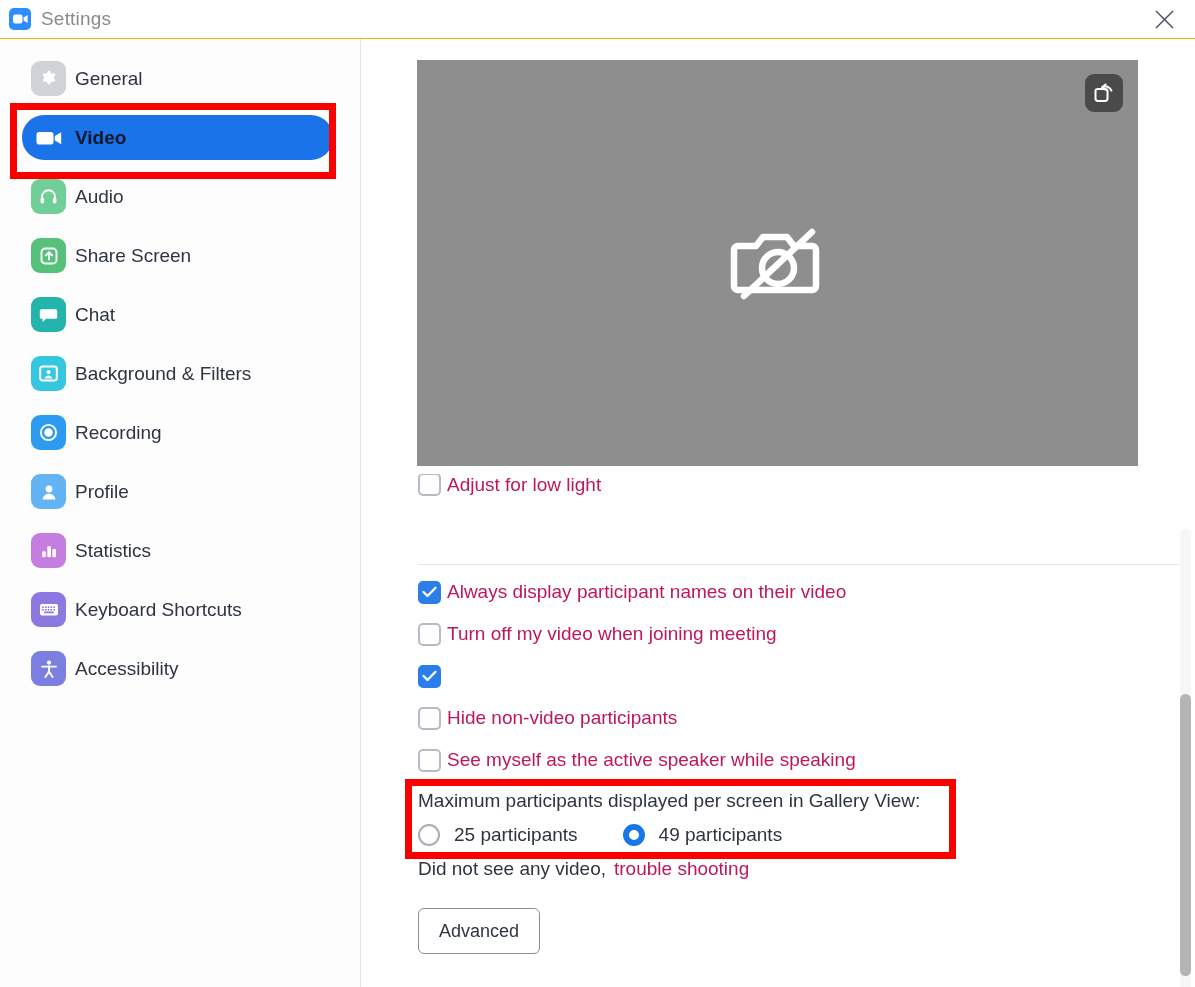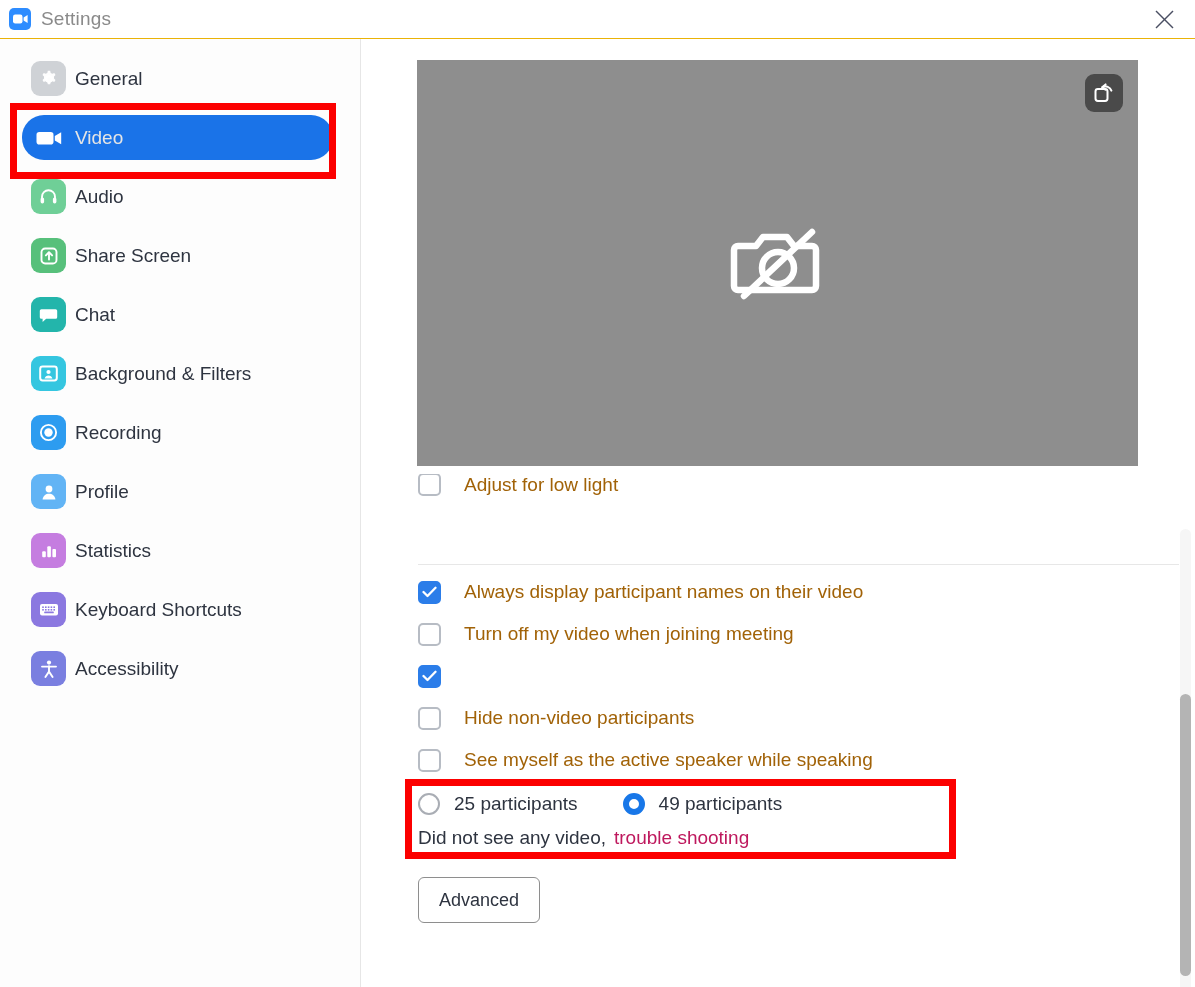--- a/index.html
+++ b/index.html
@@ -94,22 +94,22 @@
     justify-content: center;
   }
   .nav-icon svg { display: block; }
   .nav-label {
     margin-left: 9px;
     font-size: 19px;
     color: #2e3440;
     white-space: nowrap;
   }
   .nav-item.active .nav-label {
-    color: #e5e5e5;
-    font-weight: normal;
+    color: #0f172a;
+    font-weight: bold;
   }
   .nav-item.active .nav-icon { background: transparent; }
 
   
   .annot-box {
     position: absolute;
     border: 7px solid #fc0000;
     box-sizing: border-box;
     pointer-events: none;
     z-index: 40;
@@ -183,23 +183,23 @@
     align-items: center;
     justify-content: center;
   }
   .cb.checked {
     background: #2b7de9;
     border-color: #2b7de9;
   }
   .cb svg { display: none; }
   .cb.checked svg { display: block; }
   .opt-label {
-    margin-left: 23px;
+    margin-left: 6px;
     font-size: 19px;
-    color: #a16207;
+    color: #be185d;
     white-space: nowrap;
   }
 
   #divider {
     position: absolute;
     left: 56px; top: 90px;
     width: 761px; height: 1px;
     background: #e7e7e7;
   }
 
@@ -512,20 +512,21 @@
     </div>
 
     <div class="opt-row">
       <span class="cb">
         
       </span>
       <span class="opt-label">See myself as the active speaker while speaking</span>
     </div>
 
     <div id="maxpart-block" style="position:static;margin-top:4px">
+      <div id="maxpart-label">Maximum participants displayed per screen in Gallery View:</div>
       <div id="radio-row">
         <div class="radio-opt">
           <span class="rb"></span>
           <span class="radio-label">25 participants</span>
         </div>
         <div class="radio-opt">
           <span class="rb selected"></span>
           <span class="radio-label">49 participants</span>
         </div>
       </div>

